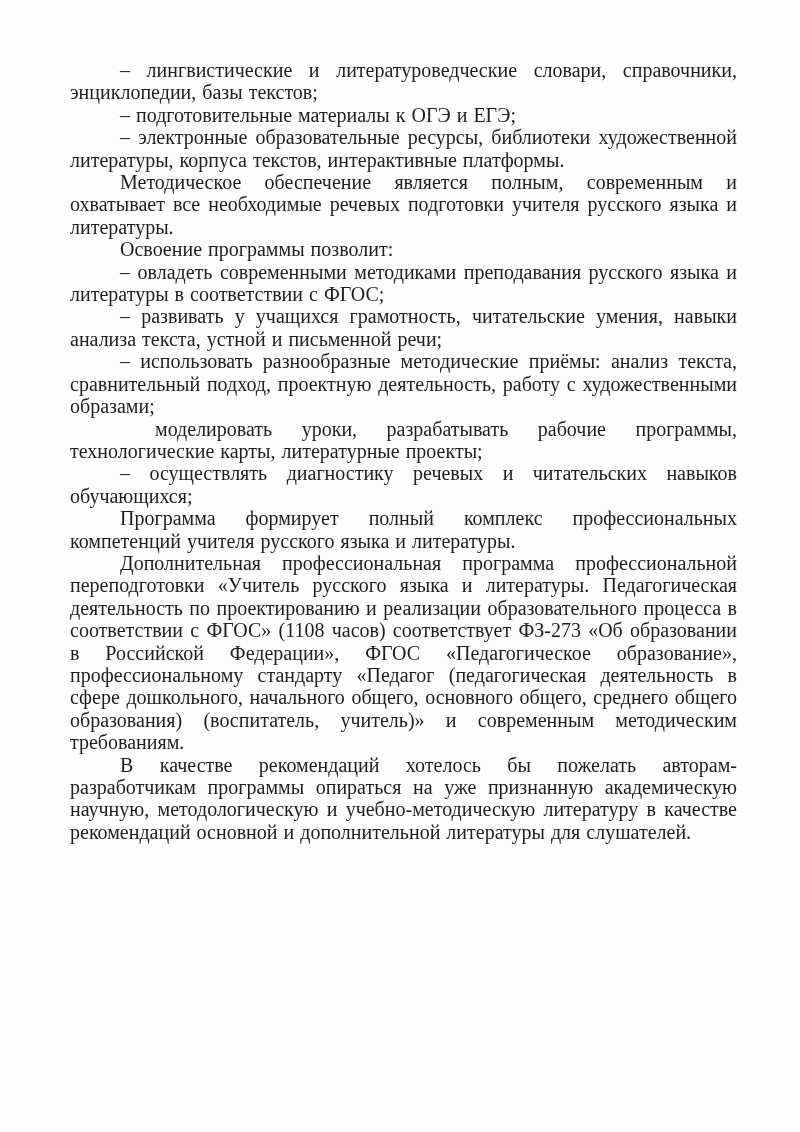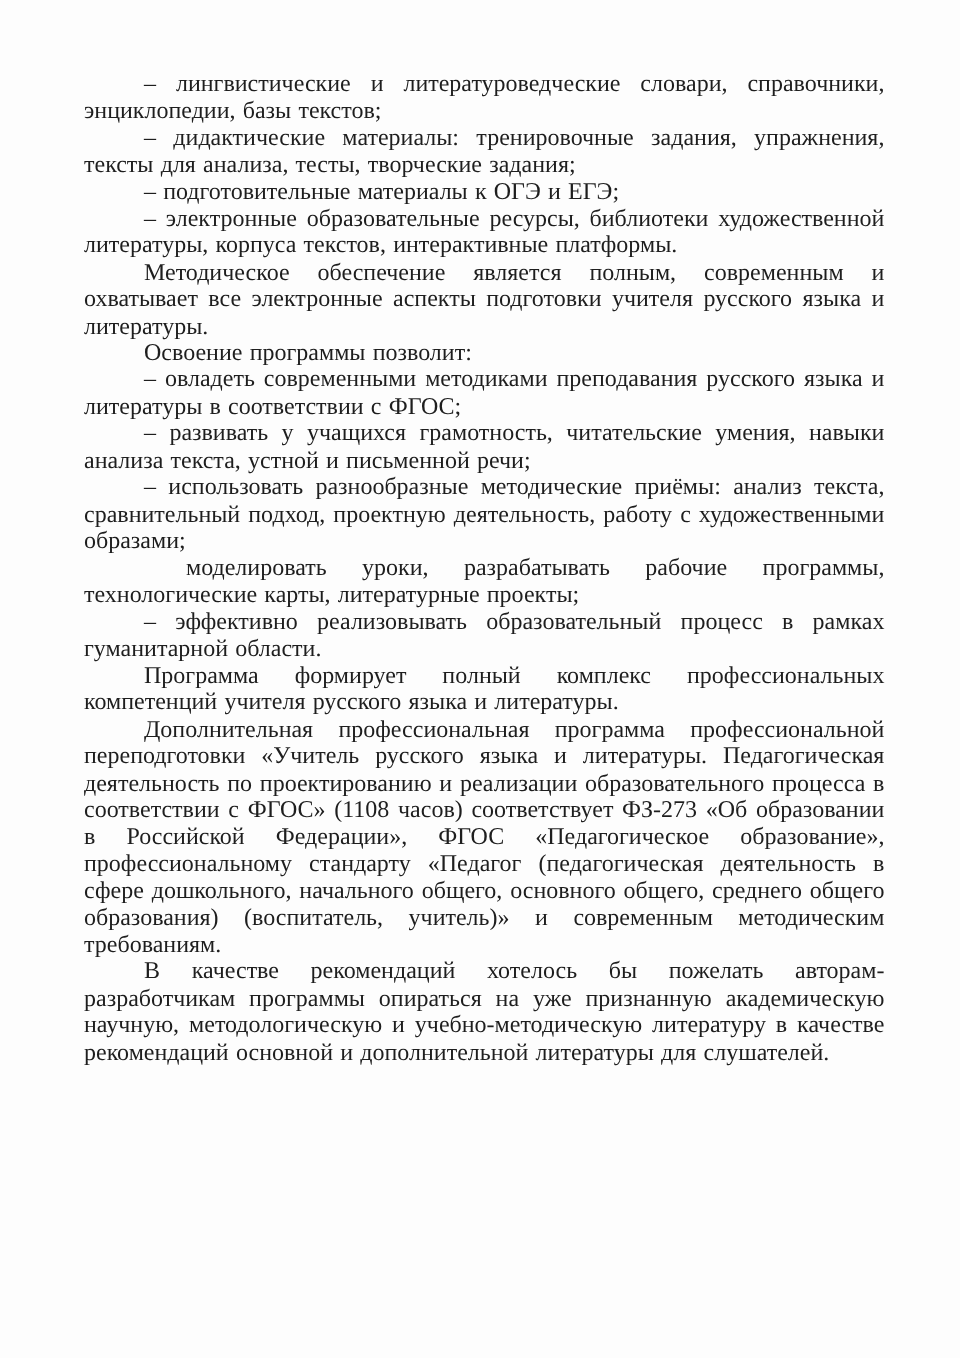--- a/index.html
+++ b/index.html
@@ -40,27 +40,26 @@
     text-indent: 85px;
     font-family: Liberation Serif, serif;
   }
 </style>
 </head>
 <body>
 
 <div class="page">
   <div class="text-block">
     <p class="par">– лингвистические и литературоведческие словари, справочники, энциклопедии, базы текстов;</p>
-    <p class="par">– дидактические материалы: тренировочные задания, упражнения, тексты для анализа, тесты, творческие задания;</p>
     <p class="par">– подготовительные материалы к ОГЭ и ЕГЭ;</p>
     <p class="par">– электронные образовательные ресурсы, библиотеки художественной литературы, корпуса текстов, интерактивные платформы.</p>
-    <p class="par">Методическое обеспечение является полным, современным и охватывает все электронные аспекты подготовки учителя русского языка и литературы.</p>
+    <p class="par">Методическое обеспечение является полным, современным и охватывает все необходимые речевых подготовки учителя русского языка и литературы.</p>
     <p class="par">Освоение программы позволит:</p>
     <p class="par">– овладеть современными методиками преподавания русского языка и литературы в соответствии с ФГОС;</p>
     <p class="par">– развивать у учащихся грамотность, читательские умения, навыки анализа текста, устной и письменной речи;</p>
     <p class="par">– использовать разнообразные методические приёмы: анализ текста, сравнительный подход, проектную деятельность, работу с художественными образами;</p>
     <p class="par indent-wide">моделировать уроки, разрабатывать рабочие программы, технологические карты, литературные проекты;</p>
-    <p class="par">– эффективно реализовывать образовательный процесс в рамках гуманитарной области.</p>
+    <p class="par">– осуществлять диагностику речевых и читательских навыков обучающихся;</p>
     <p class="par">Программа формирует полный комплекс профессиональных компетенций учителя русского языка и литературы.</p>
     <p class="par">Дополнительная профессиональная программа профессиональной переподготовки «Учитель русского языка и литературы. Педагогическая деятельность по проектированию и реализации образовательного процесса в соответствии с ФГОС» (1108 часов) соответствует ФЗ-273 «Об образовании в Российской Федерации», ФГОС «Педагогическое образование», профессиональному стандарту «Педагог (педагогическая деятельность в сфере дошкольного, начального общего, основного общего, среднего общего образования) (воспитатель, учитель)» и современным методическим требованиям.</p>
     <p class="par">В качестве рекомендаций хотелось бы пожелать авторам-разработчикам программы опираться на уже признанную академическую научную, методологическую и учебно-методическую литературу в качестве рекомендаций основной и дополнительной литературы для слушателей.</p>
   </div>
 </div>
 
 </body></html>

